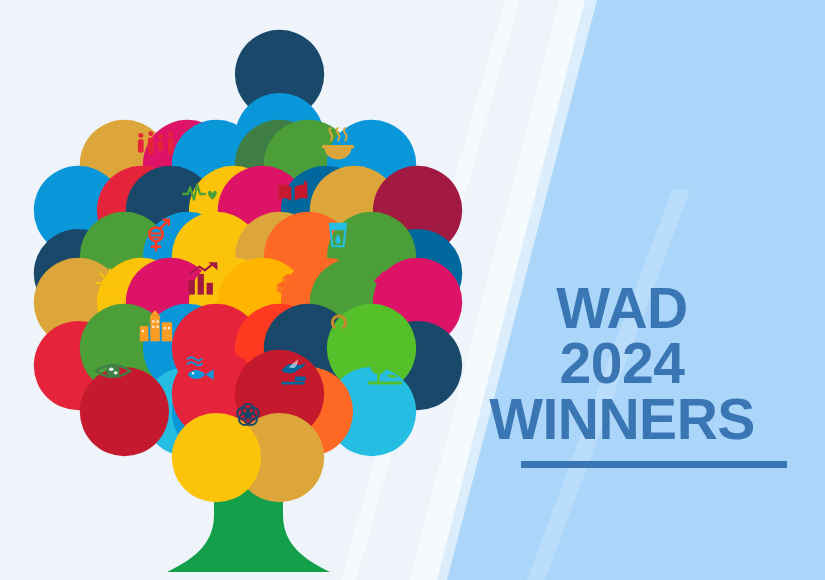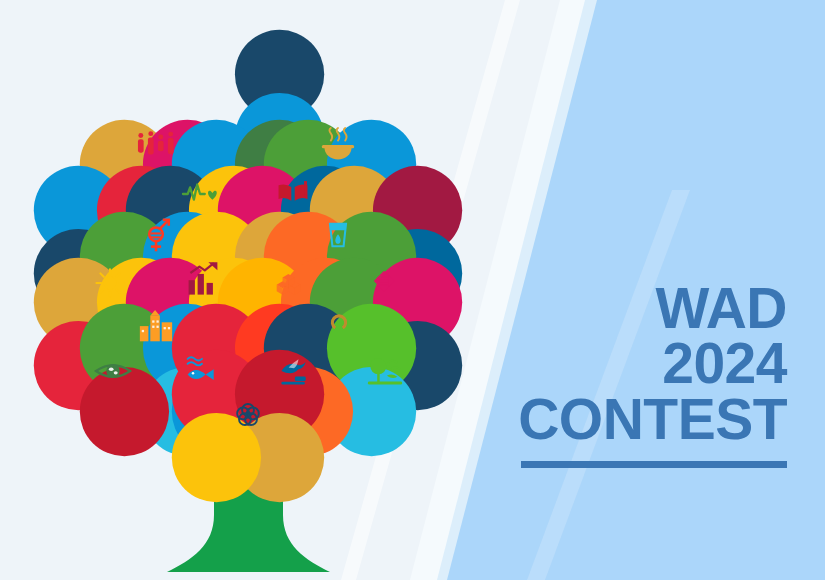--- a/index.html
+++ b/index.html
@@ -5,21 +5,21 @@
   html,body{margin:0;padding:0;}
   body{
     width:825px;height:580px;overflow:hidden;
     font-family:"Liberation Sans","DejaVu Sans",sans-serif;
     background:#eef4f9;
   }
   #stage{position:relative;width:825px;height:580px;overflow:hidden;}
   #bg-svg,#tree-svg{position:absolute;left:0;top:0;width:825px;height:580px;}
   #title-block{
     position:absolute;right:38px;top:281px;width:330px;
-    text-align:right;line-height:0.97;
+    text-align:center;line-height:0.97;
     z-index:5;
   }
   .title-line{
     display:block;
     font-weight:bold;
     font-size:57px;
     letter-spacing:-0.5px;
     color:#3a76b4;
     white-space:nowrap;
   }
@@ -374,17 +374,17 @@
             <circle cx="-4.85" cy="-1.58" r="5.95" fill="none" stroke="#19486a" stroke-width="1.95"></circle>
           </g>
           <title>Partnerships for the Goals</title>
         </g>
       </g>
   </svg>
 
   <div id="title-block">
     <span class="title-line">WAD</span>
     <span class="title-line">2024</span>
-    <span class="title-line">CONTEST</span>
+    <span class="title-line">WINNERS</span>
     <div id="title-underline"></div>
   </div>
 
 </div>
 
 </body></html>

